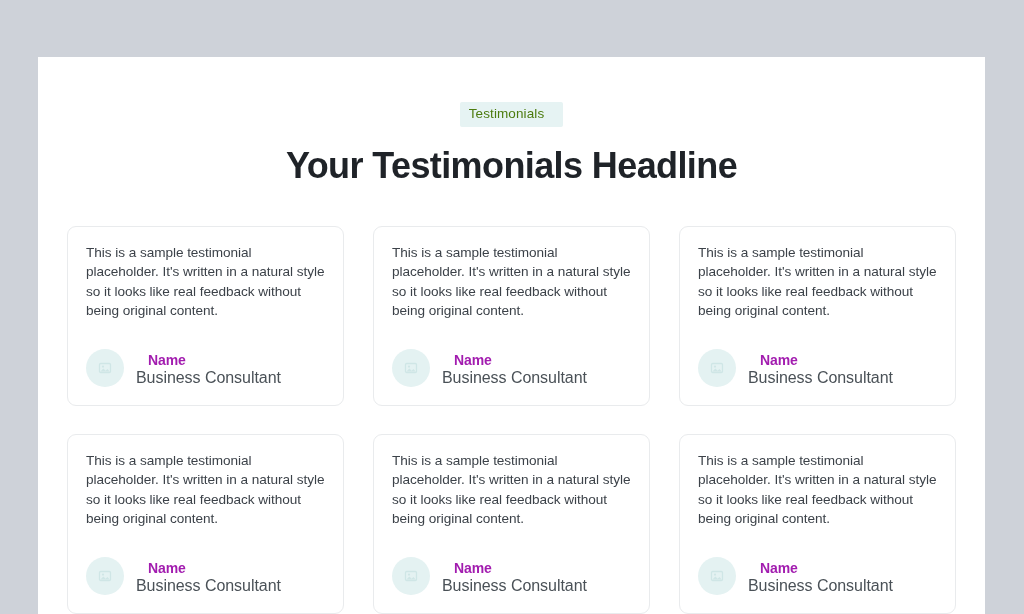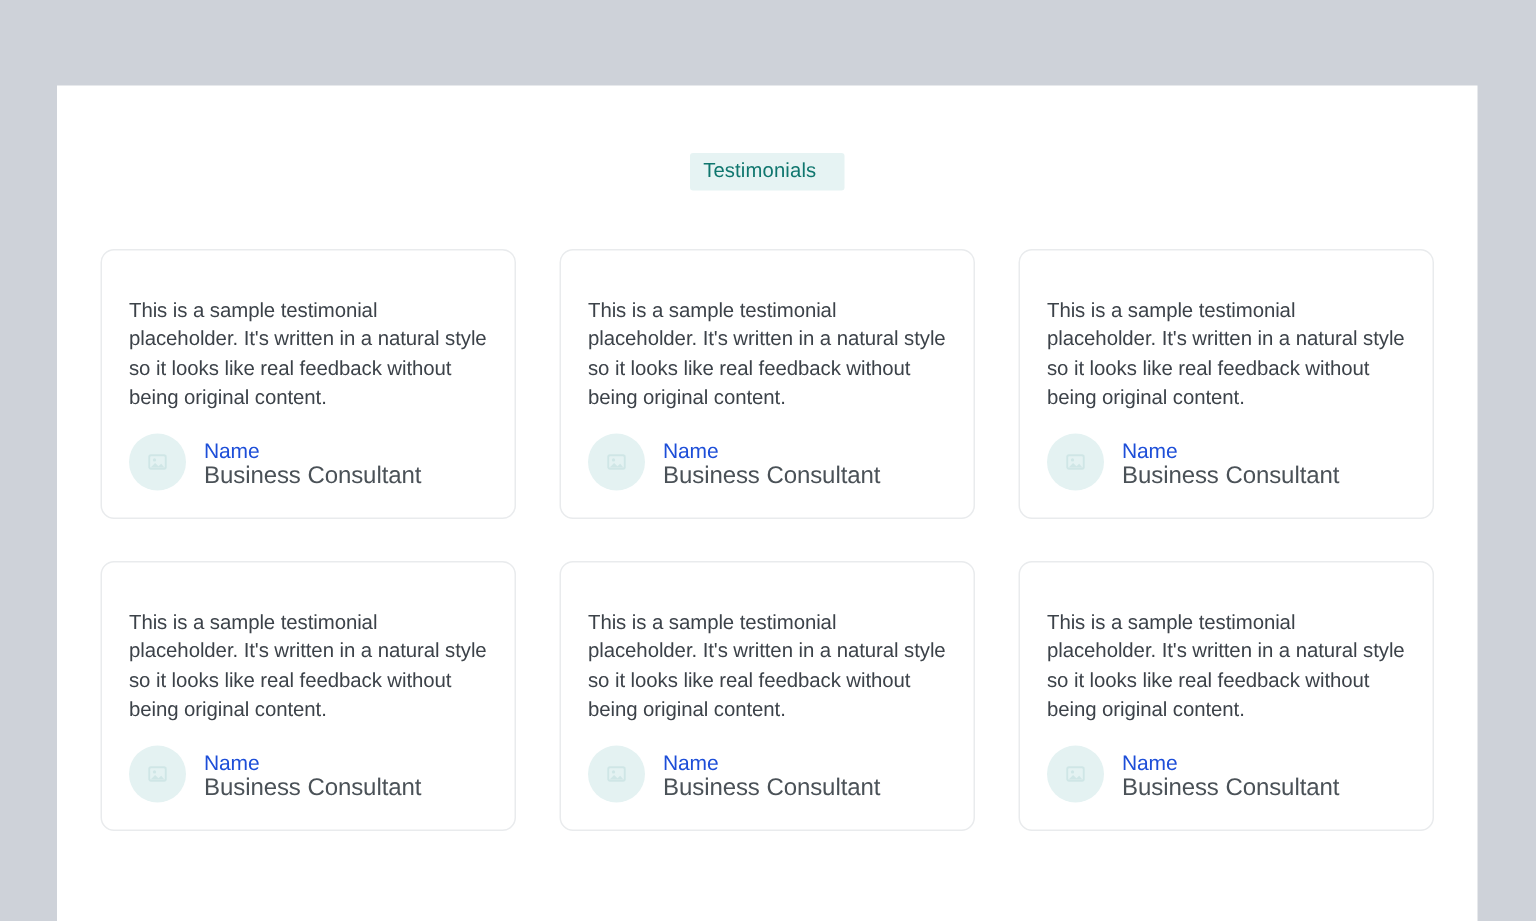--- a/index.html
+++ b/index.html
@@ -40,21 +40,21 @@
   .section-header {
     text-align: center;
   }
   .eyebrow-wrap {
     display: block;
     line-height: 0;
   }
   .eyebrow {
     display: inline-block;
     background: #e6f3f3;
-    color: #0f766e;
+    color: #4d7c0f;
     font-size: 13.5px;
     line-height: 18px;
     padding: 3px 19px 4px 9px;
     border-radius: 2px;
     letter-spacing: 0.1px;
   }
   .headline {
     margin: 17px 0 0 0;
     font-size: 36px;
     line-height: 43px;
@@ -73,21 +73,21 @@
     margin-top: 39px;
   }
 
   .card {
     box-sizing: border-box;
     width: 277px;
     height: 180px;
     background: #ffffff;
     border: 1px solid #e9ebed;
     border-radius: 9px;
-    padding: 30px 18px 18px 18px;
+    padding: 16px 18px 18px 18px;
     display: flex;
     flex-direction: column;
   }
 
   .quote {
     margin: 0;
     font-size: 13.6px;
     line-height: 19.4px;
     color: #3c4249;
     letter-spacing: -0.05px;
@@ -115,43 +115,45 @@
   }
 
   .author-meta {
     display: flex;
     flex-direction: column;
     justify-content: center;
   }
   .author-name {
     font-size: 14px;
     line-height: 18px;
-    color: #1d4ed8;
-    font-weight: 400;
+    color: #a21caf;
+    font-weight: 700;
     letter-spacing: -0.1px;
+    margin-left: 12px;
   }
   .author-role {
     margin-top: 1px;
     font-size: 16px;
     line-height: 15px;
     color: #4a5157;
     letter-spacing: -0.05px;
   }
 </style>
 </head>
 <body>
 
 <div class="viewport">
   <div class="page-panel">
     <div class="section">
 
       <div class="section-header">
         <span class="eyebrow-wrap">
           <span class="eyebrow">Testimonials</span>
         </span>
+        <h1 class="headline">Your Testimonials Headline</h1>
       </div>
 
       <div class="cards-grid">
 
         <div class="card">
           <p class="quote">This is a sample testimonial placeholder. It's written in a natural style so it looks like real feedback without being original content.</p>
           <div class="author">
             <span class="avatar">
               <svg width="16" height="16" viewBox="0 0 16 16" aria-hidden="true">
                 <rect x="2.5" y="3.5" width="11" height="9" rx="1.2" fill="none" stroke="#cfe6e6" stroke-width="1.3"></rect>

